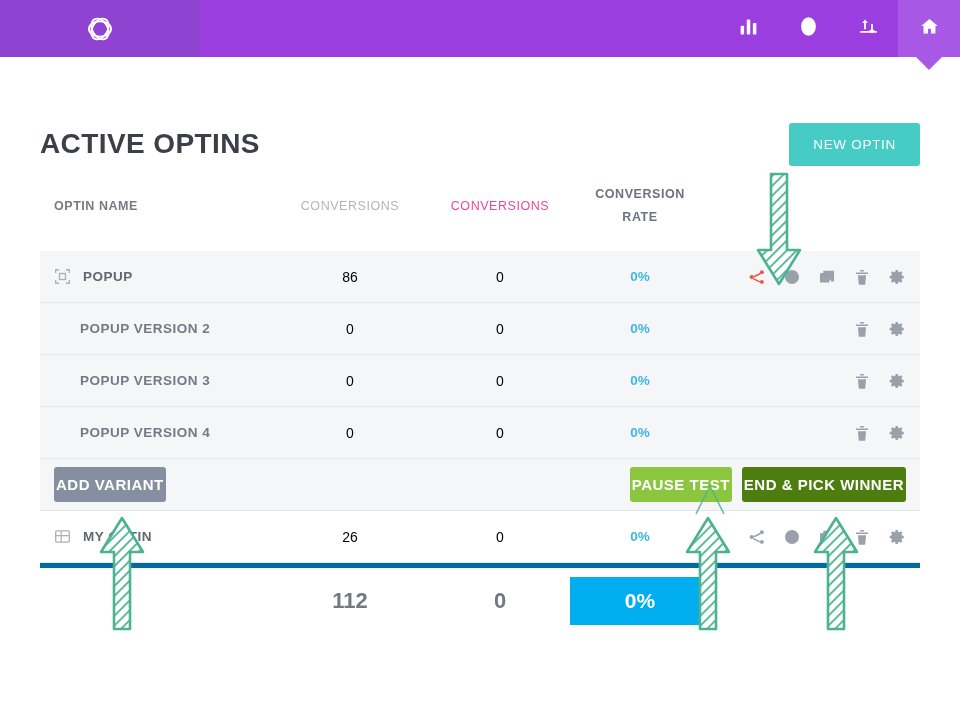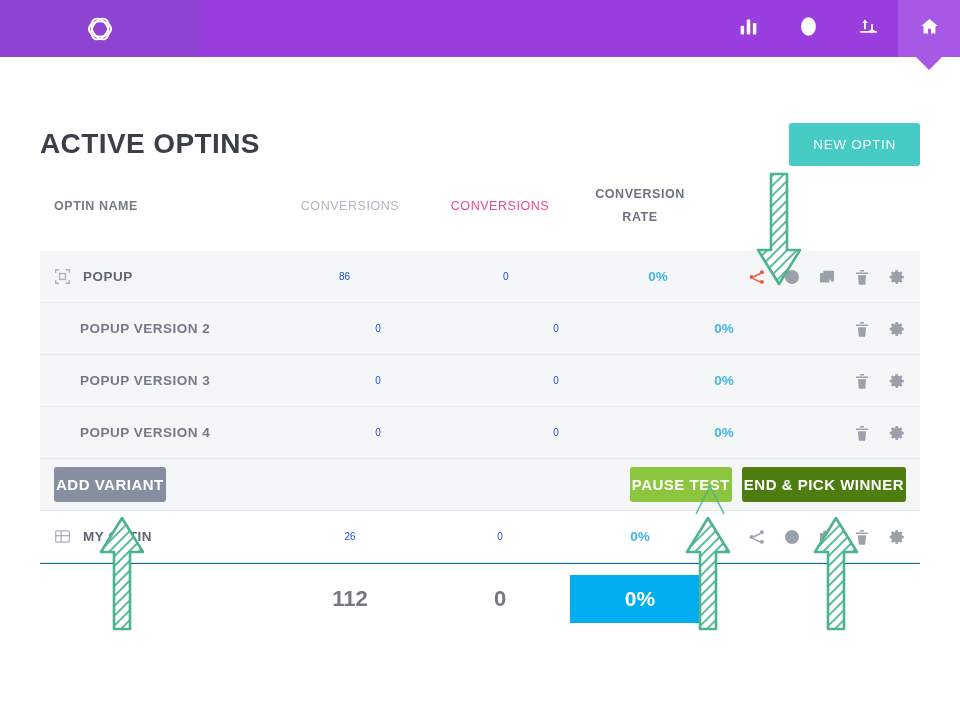--- a/index.html
+++ b/index.html
@@ -110,21 +110,21 @@
   .th.rate     { width: 140px; text-align: center; color: #6c737e; }
   .th.actions  { flex: 1; }
 
   .row {
     display: flex;
     align-items: center;
     height: 52px;
     border-bottom: 1px solid #e8eaee;
     position: relative;
   }
-  .row.shade { background: #f5f6f8; gap: 28px; }
+  .row.shade { background: #f5f6f8; }
   .row.plain { background: #ffffff; }
 
   .cell-name {
     width: 230px;
     display: flex;
     align-items: center;
     padding-left: 14px;
     gap: 12px;
   }
   .cell-name .type-icon { width: 17px; height: 17px; flex: none; }
@@ -133,22 +133,22 @@
     font-size: 13.5px;
     font-weight: bold;
     letter-spacing: 0.5px;
     color: #737a85;
   }
   .row.parent .optin-name { color: #5f6772; }
   .cell-name.indent { padding-left: 40px; }
 
   .cell-num {
     text-align: center;
-    font-size: 10px;
-    color: #1d4ed8;
+    font-size: 14px;
+    color: #000000;
   }
   .cell-num.impr { width: 160px; }
   .cell-num.conv { width: 140px; }
   .cell-rate {
     width: 140px;
     text-align: center;
     font-size: 13.5px;
     font-weight: bold;
     color: #41b6e6;
   }
@@ -188,21 +188,21 @@
   .btn-add-variant { background: #868fa0; }
   .btn-pause       { background: #8cc63e; }
   .btn-end         { background: #4d7c0f; }
   .btnrow-right { display: flex; gap: 10px; }
 
   
   .row.totals {
     height: 70px;
     border-bottom: none;
     background: #fff;
-    border-top: 1px solid #0369a1;
+    border-top: 5px solid #0369a1;
   }
   .totals .cell-name { width: 230px; }
   .totals .cell-num {
     font-size: 22px;
     font-weight: bold;
     color: #73797f;
   }
   .totals .cell-rate {
     width: 140px;
     height: 48px;

